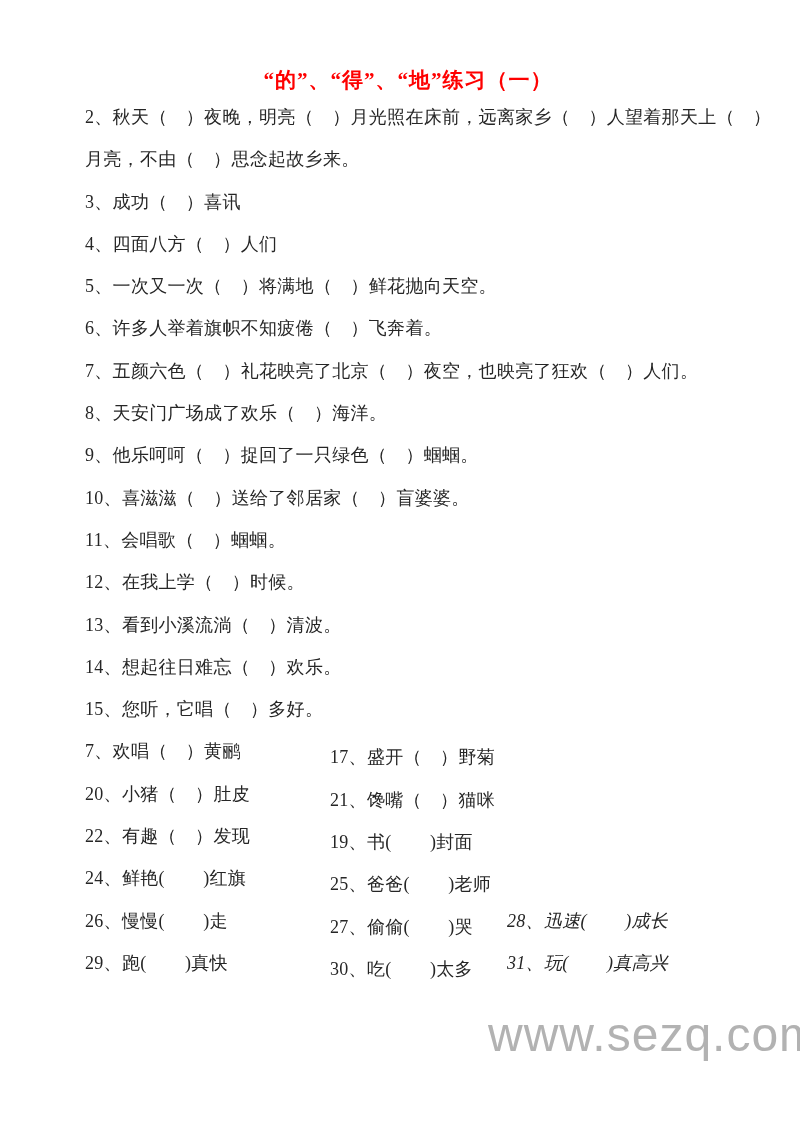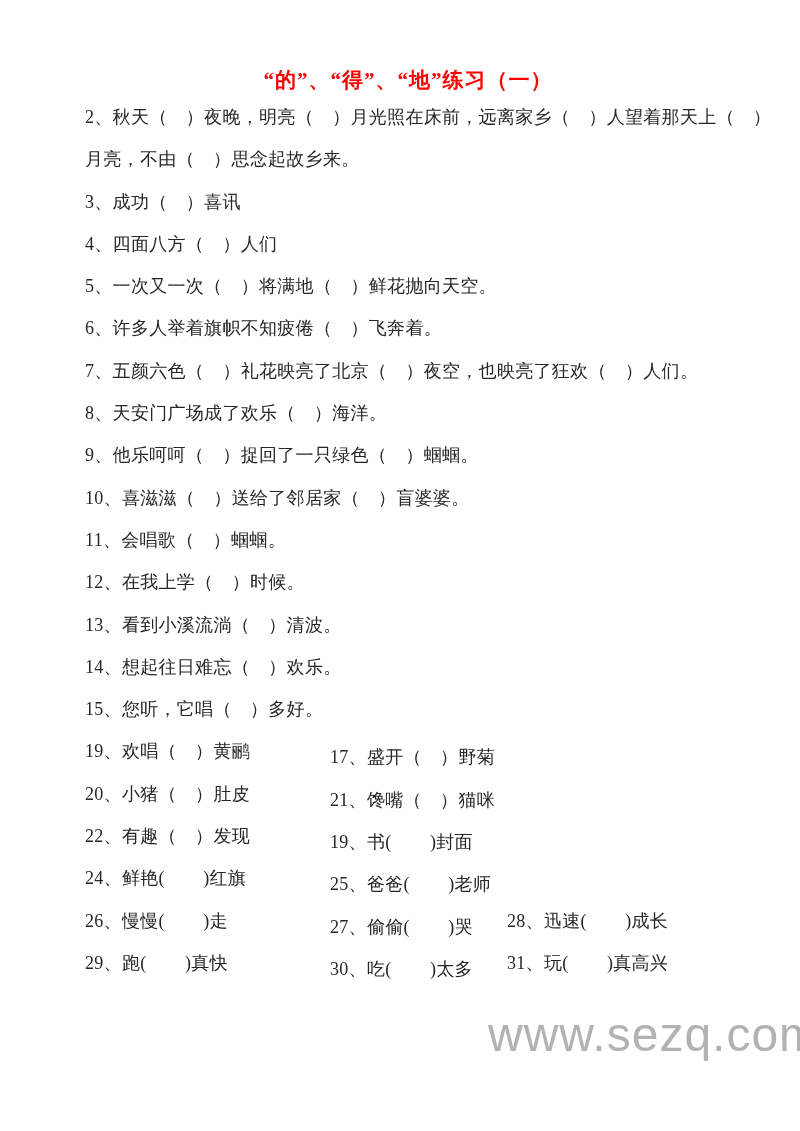--- a/index.html
+++ b/index.html
@@ -47,21 +47,21 @@
   .cell {
     position: absolute;
     top: 0;
     left: 0;
     font-size: 18px;
     line-height: 20px;
     white-space: pre;
     letter-spacing: 0.3px;
   }
   .cell.c2 { left: 245px; margin-top: 6px; }
-  .cell.c3 { left: 422px; }
+  .cell.c3 { left: 422px; font-style: italic; }
   .watermark {
     position: absolute;
     top: 1007px;
     left: 488px;
     font-family: "Liberation Sans", "DejaVu Sans", sans-serif;
     font-size: 48px;
     font-weight: 400;
     color: #b2b2b2;
     letter-spacing: 1px;
     white-space: pre;
@@ -114,21 +114,21 @@
     <div class="row">
         <span class="cell">13、看到小溪流淌（　）清波。</span>
       </div>
     <div class="row">
         <span class="cell">14、想起往日难忘（　）欢乐。</span>
       </div>
     <div class="row">
         <span class="cell">15、您听，它唱（　）多好。</span>
       </div>
     <div class="row">
-      <span class="cell">19、欢唱（　）黄鹂</span>
+      <span class="cell">7、欢唱（　）黄鹂</span>
       <span class="cell c2">17、盛开（　）野菊</span>
     </div>
     <div class="row">
       <span class="cell">20、小猪（　）肚皮</span>
       <span class="cell c2">21、馋嘴（　）猫咪</span>
     </div>
     <div class="row">
       <span class="cell">22、有趣（　）发现</span>
       <span class="cell c2">19、书(        )封面</span>
     </div>

